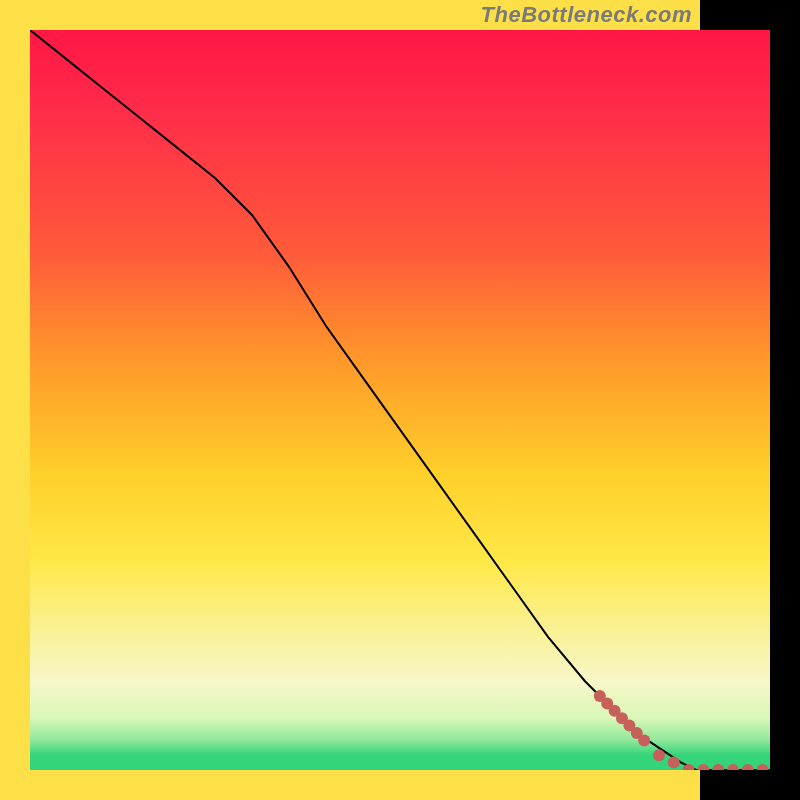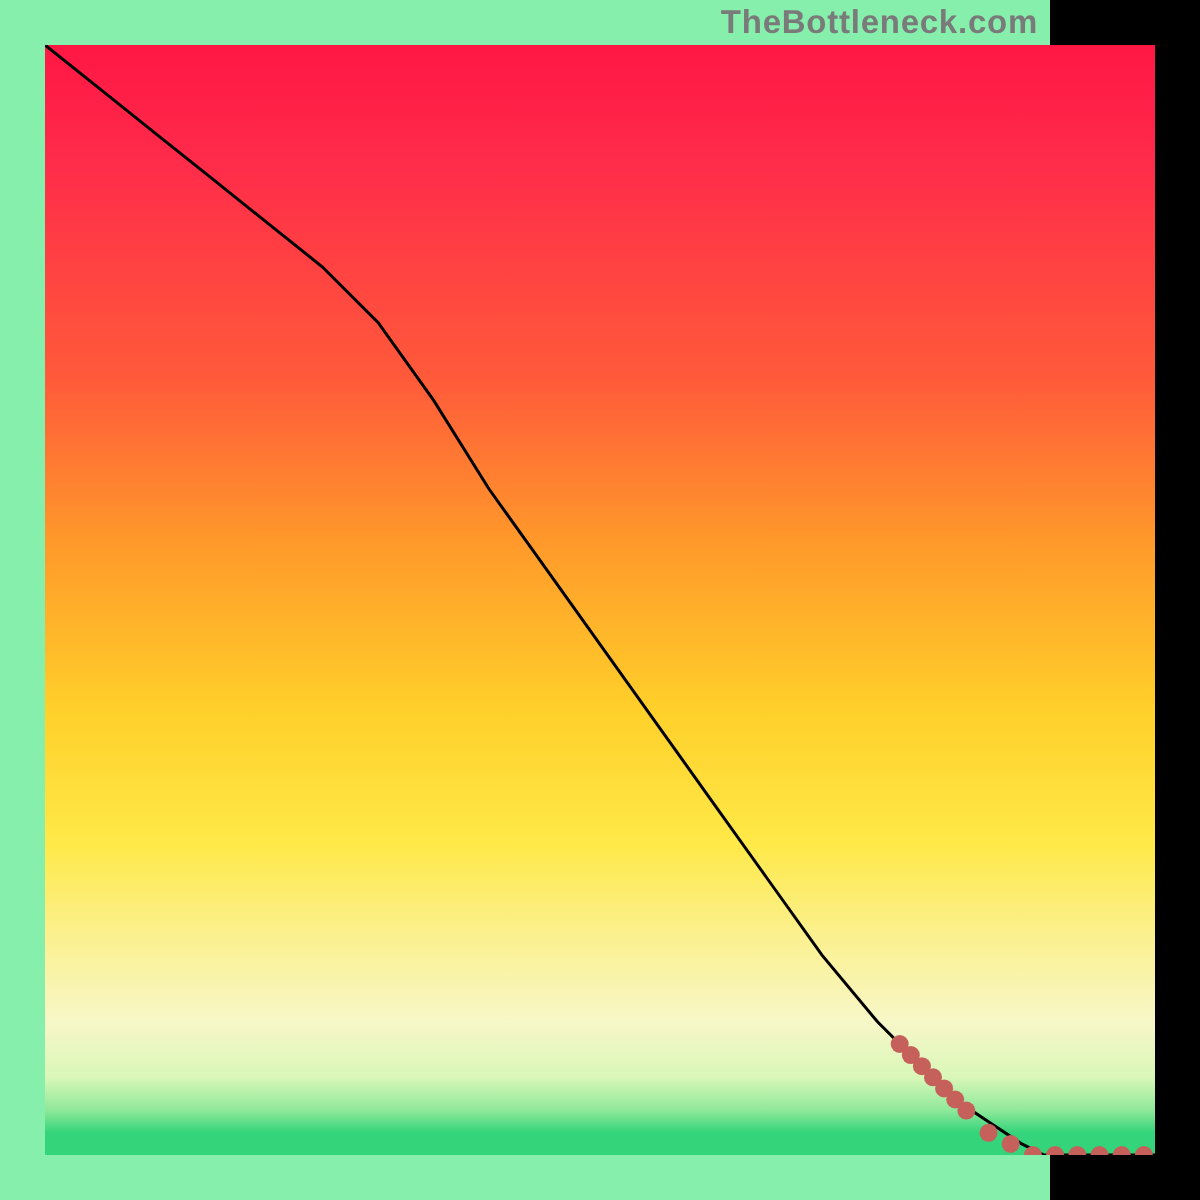--- a/index.html
+++ b/index.html
@@ -8,21 +8,22 @@
     width: 800px;
     height: 800px;
     background: #000;
     font-family: Arial, Helvetica, sans-serif;
     overflow: hidden;
   }
   .frame {
     position: relative;
     width: 700px;
     height: 800px;
-    background: #86efac;
+    background: #fde047;
+    font-style: italic;
   }
   .watermark {
     position: absolute;
     top: 2px;
     right: 8px;
     font-size: 22px;
     font-weight: bold;
     color: #7a7a7a;
     letter-spacing: 0.5px;
     z-index: 50;

